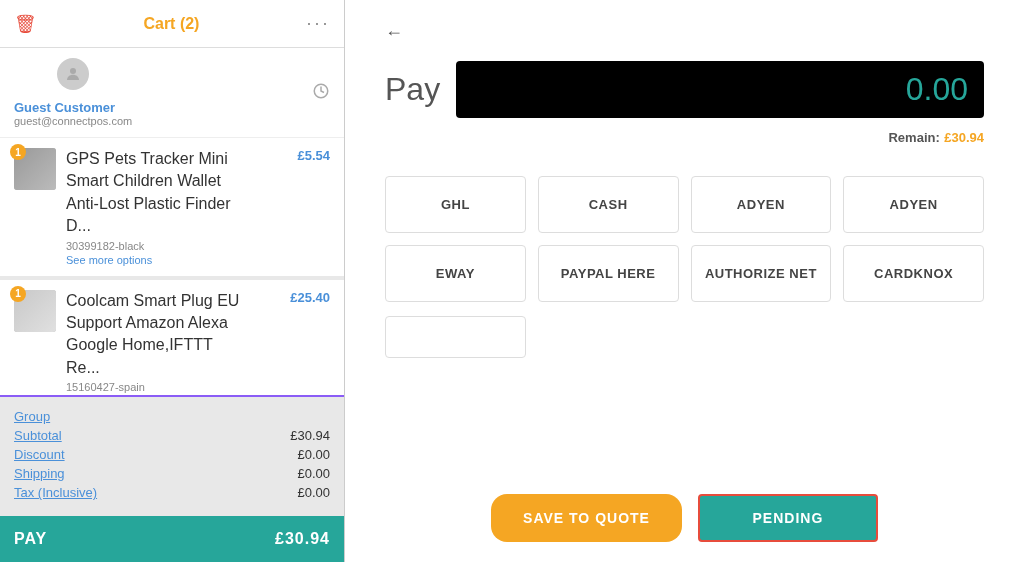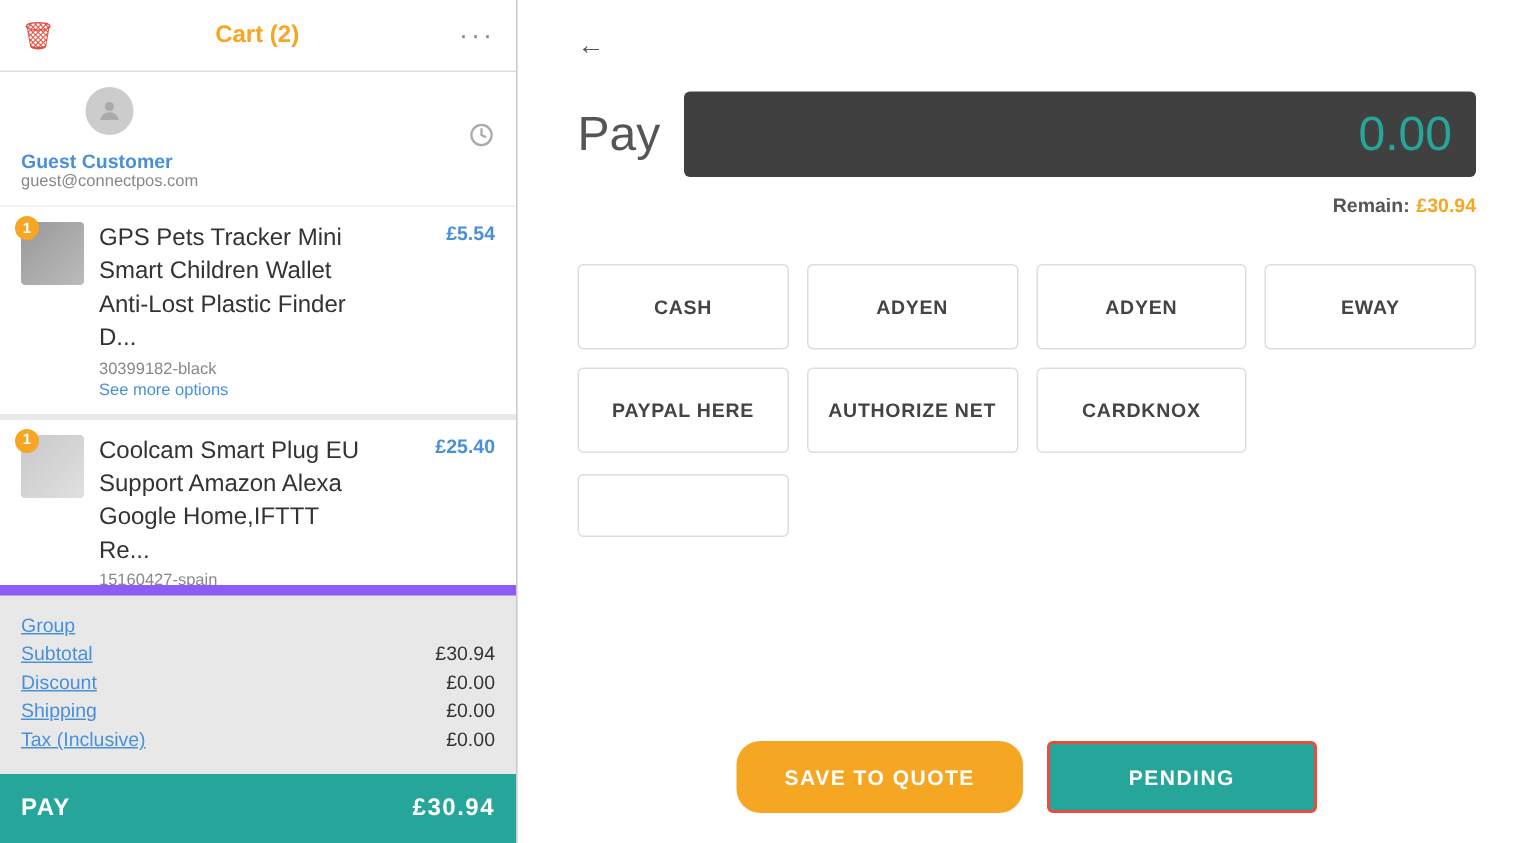--- a/index.html
+++ b/index.html
@@ -171,21 +171,21 @@
       justify-content: center;
       padding: 8px;
       background: #e8e8e8;
       color: #aaa;
       font-size: 14px;
     }
 
     .cart-summary {
       background: #e8e8e8;
       padding: 10px 14px;
-      border-top: 7px solid #8b5cf6;
+      border-top: 2px solid #8b5cf6;
       text-align: center;
     }
 
     .summary-row {
       display: flex;
       justify-content: space-between;
       font-size: 13px;
       padding: 2px 0;
     }
 
@@ -242,21 +242,21 @@
     }
 
     .pay-label {
       font-size: 32px;
       color: #555;
       font-weight: 300;
     }
 
     .pay-amount-box {
       flex: 1;
-      background: #404040;
+      background: #000000;
       border-radius: 4px;
       padding: 10px 16px;
       text-align: right;
     }
 
     .pay-amount {
       font-size: 32px;
       color: #26a69a;
       font-weight: 400;
     }
@@ -476,20 +476,21 @@
       <span class="pay-amount">0.00</span>
     </div>
   </div>
 
   <div class="remain-row">
     <span class="remain-label">Remain:</span>
     <span class="remain-amount">£30.94</span>
   </div>
 
   <div class="payment-methods">
+    <button class="payment-method-btn">GHL</button>
     <button class="payment-method-btn">CASH</button>
     <button class="payment-method-btn">ADYEN</button>
     <button class="payment-method-btn">ADYEN</button>
     <button class="payment-method-btn">EWAY</button>
     <button class="payment-method-btn">PAYPAL HERE</button>
     <button class="payment-method-btn">AUTHORIZE NET</button>
     <button class="payment-method-btn">CARDKNOX</button>
   </div>
 
   <div class="extra-methods">

